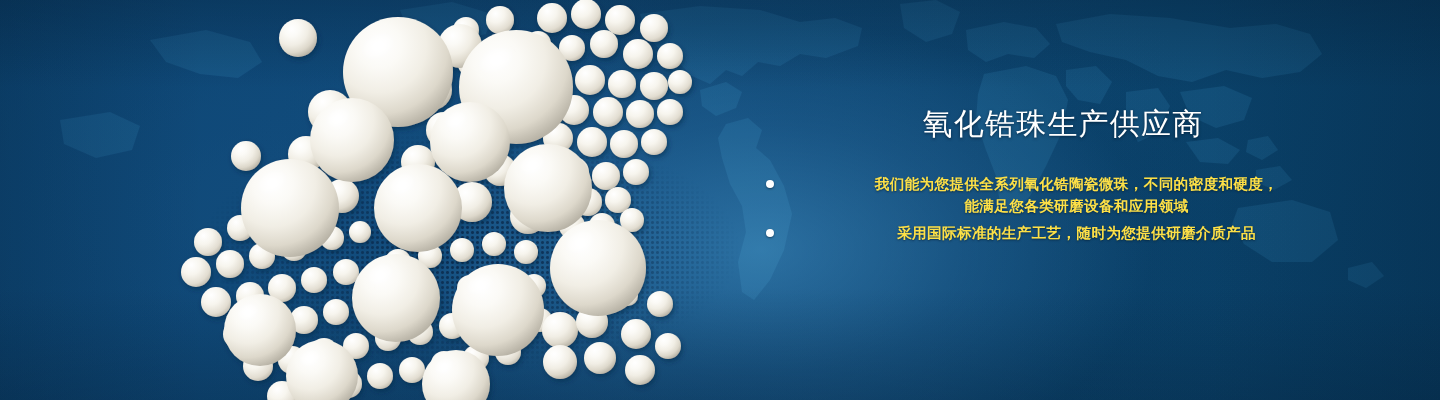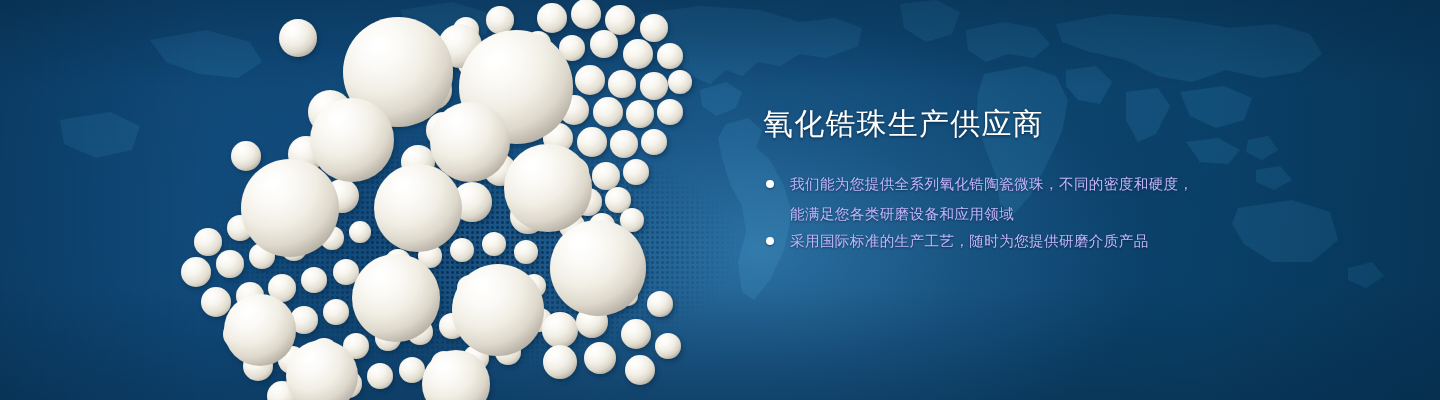--- a/index.html
+++ b/index.html
@@ -89,20 +89,21 @@
     width: 1440px;
     height: 400px;
   }
 
   
   .copy {
     position: absolute;
     left: 763px;
     top: 104px;
     width: 600px;
+    text-align: center;
   }
   .headline {
     margin: 0;
     font-size: 30px;
     line-height: 40px;
     font-weight: normal;
     letter-spacing: 1.2px;
     color: #ffffff;
     text-shadow: 0 1px 3px rgba(2,20,38,0.65);
     white-space: nowrap;
@@ -111,37 +112,38 @@
     list-style: none;
     margin: 29px 0 0 0;
     padding: 0;
   }
   .bullet {
     position: relative;
     padding-left: 27px;
     margin-bottom: 5px;
     font-size: 14.6px;
     line-height: 22px;
-    color: #c4b5fd;
+    color: #fde047;
     letter-spacing: 0.35px;
     text-shadow: 0 1px 2px rgba(2,20,38,0.55);
+    font-weight: bold;
   }
   .bullet:last-child { margin-bottom: 0; }
   .bullet-dot {
     position: absolute;
     left: 3px;
     top: 7px;
     width: 8px;
     height: 8px;
     border-radius: 50%;
     background: #ffffff;
     box-shadow: 0 1px 2px rgba(2,20,38,0.5);
   }
   .bullet-line { display: block; }
-  .bullet-line + .bullet-line { margin-top: 8px; }
+  .bullet-line + .bullet-line { margin-top: 0; }
 </style>
 </head>
 <body>
 
 <div class="banner">
 
   <div class="bg-base"></div>
 
   <svg class="bg-map" viewBox="0 0 1440 400" preserveAspectRatio="none" aria-hidden="true">
     <g fill="#2e6d9e" fill-opacity="0.55">

